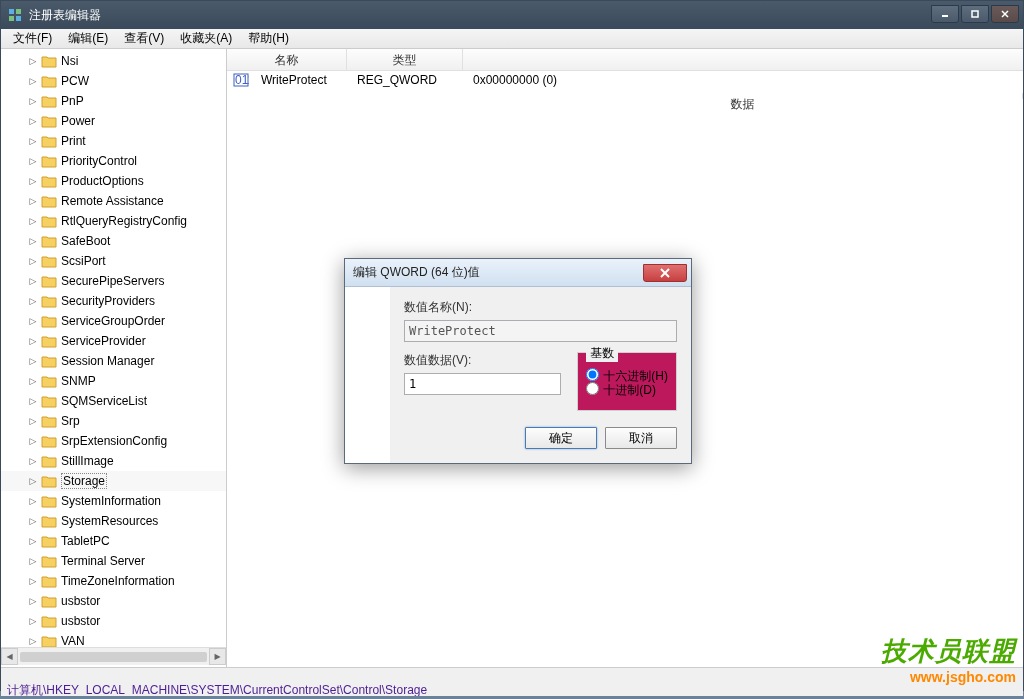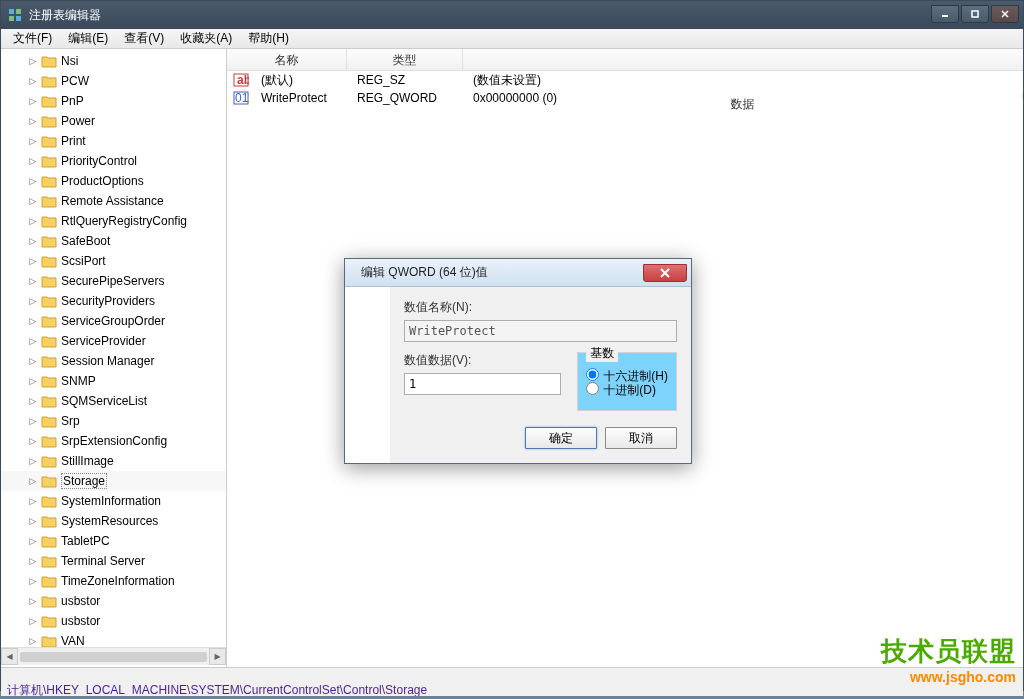--- a/index.html
+++ b/index.html
@@ -36,41 +36,41 @@
 .col-type { width: 116px; }
 .col-data { flex: 1; margin-top: 44px; }
 .list-row { display: flex; height: 18px; align-items: center; padding: 1px 0; }
 .list-cell { padding: 0 8px; overflow: hidden; white-space: nowrap; }
 .value-icon { width: 16px; height: 16px; margin-left: 6px; margin-right: 4px; flex-shrink: 0; }
 
 .statusbar { height: 22px; background: #f0f0f0; border-top: 1px solid #ccc; padding: 14px 6px; color: #4c1d95; white-space: nowrap; overflow: hidden; }
 
 
 .dialog-wrap { position: absolute; left: 344px; top: 258px; width: 348px; background: #fff; border: 1px solid #5a6a7a; box-shadow: 0 4px 20px rgba(0,0,0,0.4); }
-.dialog-title { height: 28px; background: linear-gradient(#eaf2fb,#d0e0f0); display: flex; align-items: center; padding-left: 16px; border-bottom: 1px solid #b0c0d0; }
+.dialog-title { height: 28px; background: linear-gradient(#eaf2fb,#d0e0f0); display: flex; align-items: center; padding-left: 8px; border-bottom: 1px solid #b0c0d0; }
 .dialog-title-text { flex: 1; color: #222; }
 .dialog-close { width: 44px; height: 18px; margin-right: 4px; background: linear-gradient(#e07070,#c84040); border: 1px solid #a03030; border-radius: 0 0 3px 3px; display: flex; align-items: center; justify-content: center; cursor: pointer; }
 .dialog-close svg { display:block; }
 .dialog-body { padding: 12px 14px 14px; background: #f0f0f0; margin-left: 45px; }
 .field-label { margin-bottom: 4px; color: #333; }
 .field-input { width: 100%; height: 22px; padding: 2px 4px; border: 1px solid #abadb3; background: #fff; font-family: Consolas, monospace; font-size: 12px; }
 .field-input[readonly] { background: #f4f4f4; color: #555; }
 .row2 { display: flex; gap: 16px; margin-top: 10px; }
 .col-left { flex: 1; }
 .col-right { }
-.group { border: 1px solid #d0d0d0; padding: 4px 8px 8px; background: #7dd3fc; }
+.group { border: 1px solid #d0d0d0; padding: 4px 8px 8px; background: #be185d; }
 .group-title { position: relative; top: -12px; background: #f0f0f0; padding: 0 4px; display: inline-block; }
 .radio-row { display: flex; align-items: flex-start; margin-top: -6px; height: 20px; }
 .radio-row input { margin-right: 4px; }
 .btn-row { display: flex; justify-content: flex-end; gap: 8px; margin-top: 16px; }
 .dlg-btn { width: 72px; height: 22px; background: linear-gradient(#fdfdfd,#e8e8e8); border: 1px solid #8a8a8a; border-radius: 1px; cursor: pointer; }
 .dlg-btn.default { border: 1px solid #4a7ab0; box-shadow: 0 0 2px #6aa0d8; }
 
 .watermark { position: absolute; right: 8px; bottom: 14px; text-align: right; font-weight: bold; pointer-events: none; }
-.watermark .line1 { font-size: 26px; color: #4aaa00; letter-spacing: 1px; }
+.watermark .line1 { font-size: 26px; color: #4aaa00; font-style: italic; letter-spacing: 1px; }
 .watermark .line2 { font-size: 14px; color: #ff8800; }
 </style>
 </head>
 <body>
 
 <div class="window">
   <div class="titlebar">
     <span class="titlebar-icon">
       <svg width="16" height="16">
           <rect x="2" y="2" width="5" height="5" fill="#5ab0e0"></rect>
@@ -391,29 +391,20 @@
 
     <div class="list-pane">
       <div class="list-header">
         <div class="list-header-col col-name">名称</div>
         <div class="list-header-col col-type">类型</div>
         <div class="list-header-col col-data">数据</div>
       </div>
       <div id="list-body">
           <div class="list-row">
             <span class="value-icon"><svg width="16" height="16">
-                <rect x="1" y="2" width="14" height="12" fill="#fff" stroke="#c04040"></rect>
-                <text x="4" y="12" font-size="8" fill="#c04040" font-weight="bold">ab</text>
-              </svg></span>
-            <span class="list-cell" style="width:96px">(默认)</span>
-            <span class="list-cell" style="width:116px">REG_SZ</span>
-            <span class="list-cell">(数值未设置)</span>
-          </div>
-          <div class="list-row">
-            <span class="value-icon"><svg width="16" height="16">
                 <rect x="1" y="2" width="14" height="12" fill="#fff" stroke="#4060c0"></rect>
                 <text x="2" y="12" font-size="7" fill="#4060c0">011</text>
               </svg></span>
             <span class="list-cell" style="width:96px">WriteProtect</span>
             <span class="list-cell" style="width:116px">REG_QWORD</span>
             <span class="list-cell">0x00000000 (0)</span>
           </div>
         </div>
     </div>
   </div>

